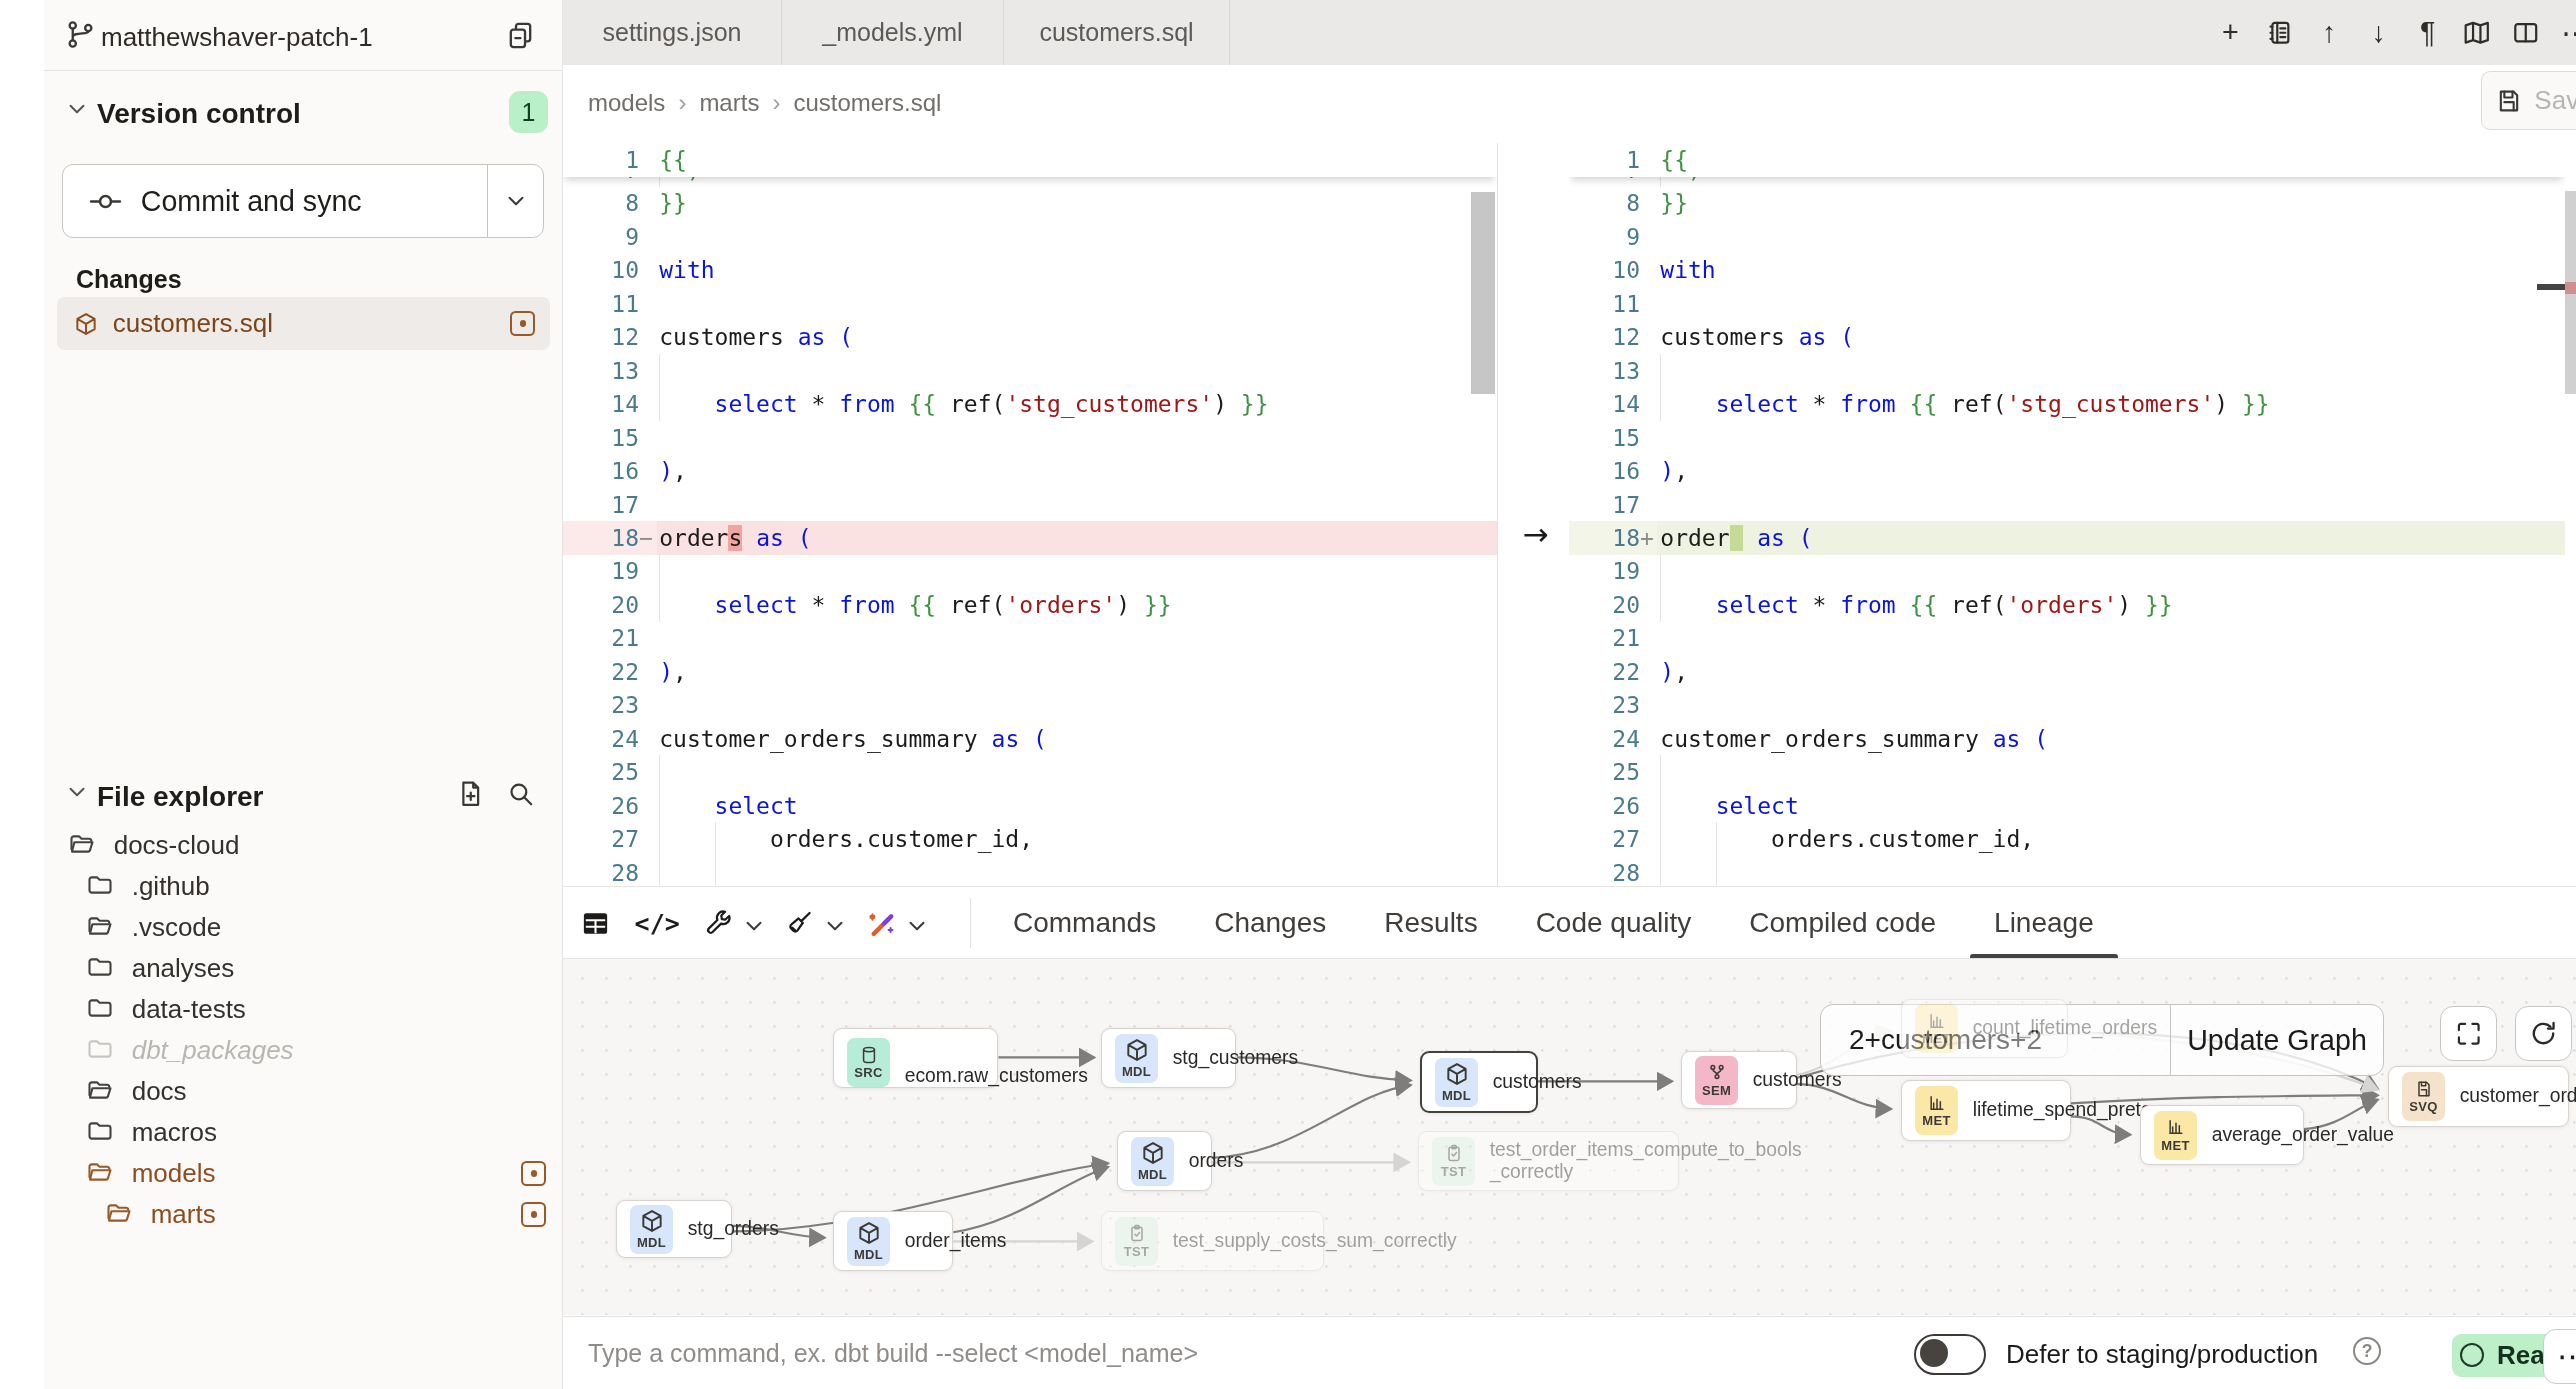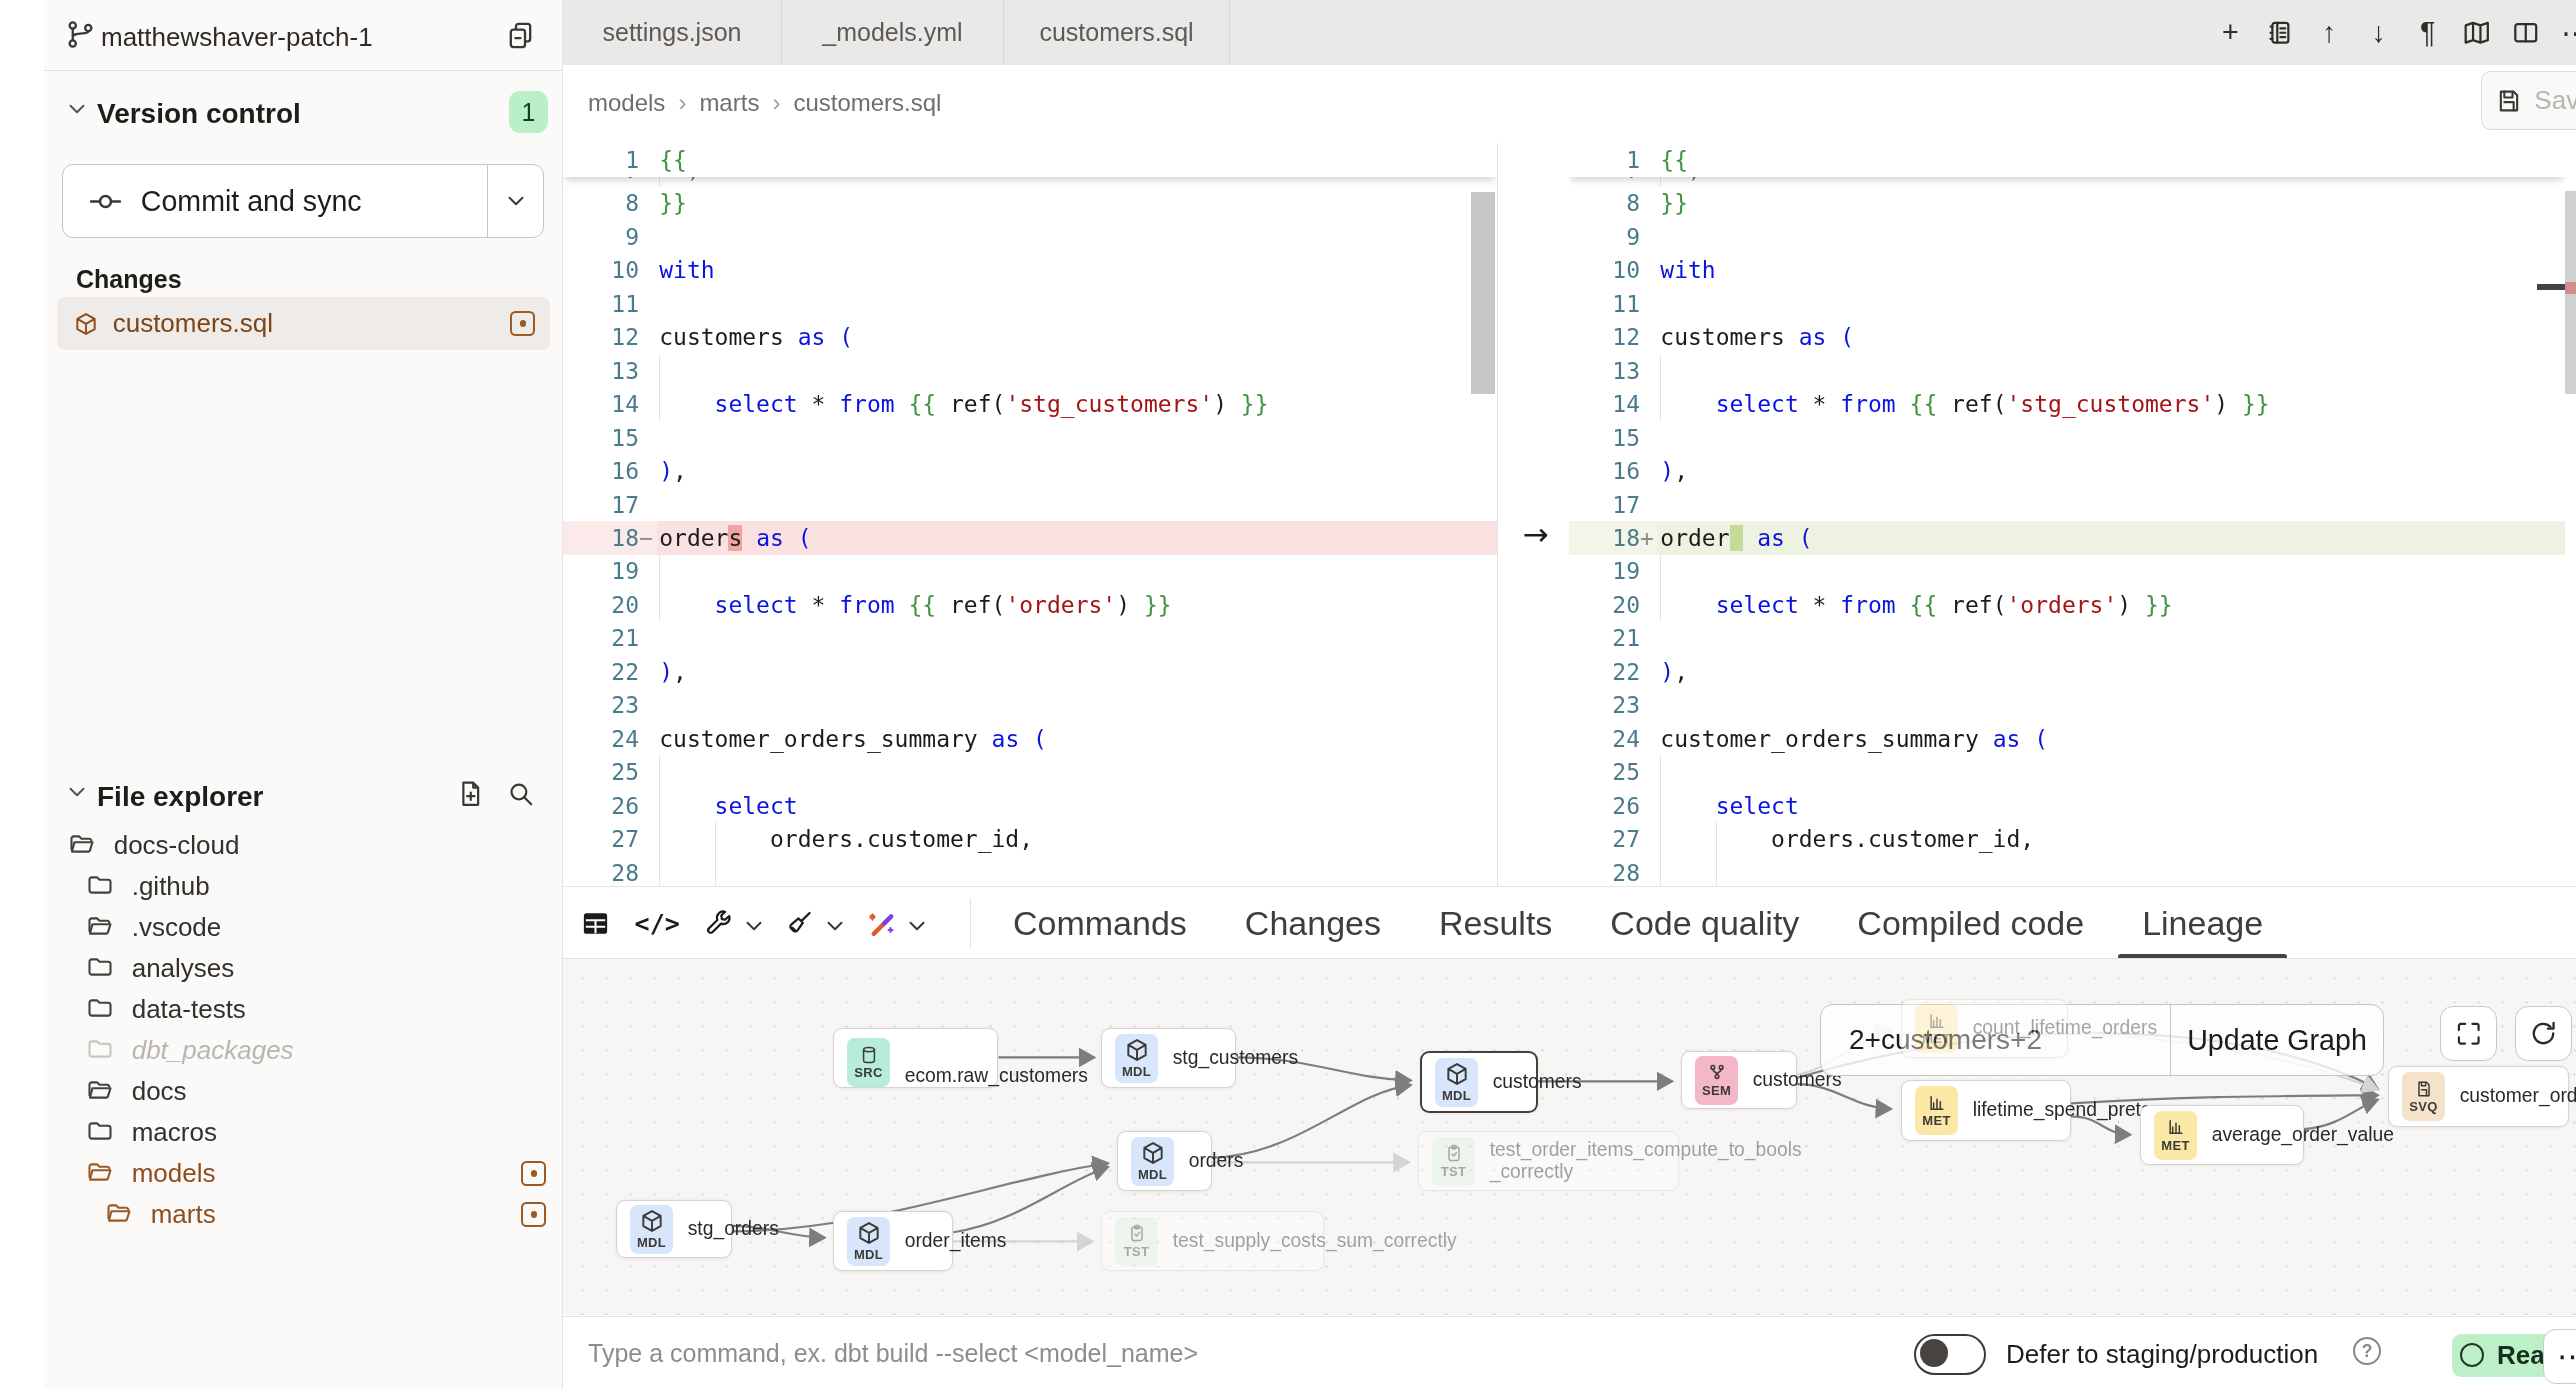--- a/index.html
+++ b/index.html
@@ -82,21 +82,21 @@
   #ruler-add{position:absolute;left:28px;top:139px;width:28px;height:12px;background:#a8bf80;}
   #ruler-cursor{position:absolute;left:-28px;top:141px;width:28px;height:5.5px;background:#454341;}
 
   
   #bottom-bar-tabs{left:519px;top:886px;width:2057px;height:72px;background:#fff;border-top:0.9px solid #e7e5e3;}
   #bp-toolbar{left:16.6px;top:0;height:72px;display:flex;align-items:center;gap:24px;}
   .bp-ic{display:flex;align-items:center;gap:7.4px;color:#1d1b19;}
   .bp-chev{width:20px;height:20px;color:#3a3835;}
   #bp-divider{left:407px;top:11px;width:0.9px;height:50px;background:#e2e0de;}
   #bp-tabs{left:450px;top:0;height:72px;display:flex;align-items:center;gap:58px;}
-  .bp-tab{position:relative;font-size:34px;color:#403d3a;height:72px;display:flex;align-items:center;}
+  .bp-tab{position:relative;font-size:28px;color:#403d3a;height:72px;display:flex;align-items:center;}
   .bp-tab.active::after{content:"";position:absolute;left:-24px;right:-24px;bottom:0;height:5.5px;background:#454341;border-radius:2.8px 2.8px 0 0;}
 
   
   #lineage{left:519px;top:958px;width:2057px;height:357px;background:#f7f6f4;border-top:0.9px solid #e5e3e1;
     background-image:radial-gradient(circle,#d7d5d2 1.5px,transparent 1.5px);background-size:24px 24px;background-position:7.4px 7.4px;overflow:hidden;}
   #edges{position:absolute;left:0;top:0;z-index:1;}
   .lnode{position:absolute;background:#fff;border:1.4px solid #d6d3d0;border-radius:9.2px;box-shadow:0 0.9px 3.7px rgba(0,0,0,0.07);display:flex;align-items:center;gap:14.7px;padding:0 13px;z-index:2;}
   .lnode.selected{border:2.8px solid #44403c;}
   .lnode.faded{opacity:0.42;}
   .lnode .nlabel{font-size:19.3px;color:#2b2927;line-height:1.15;}

